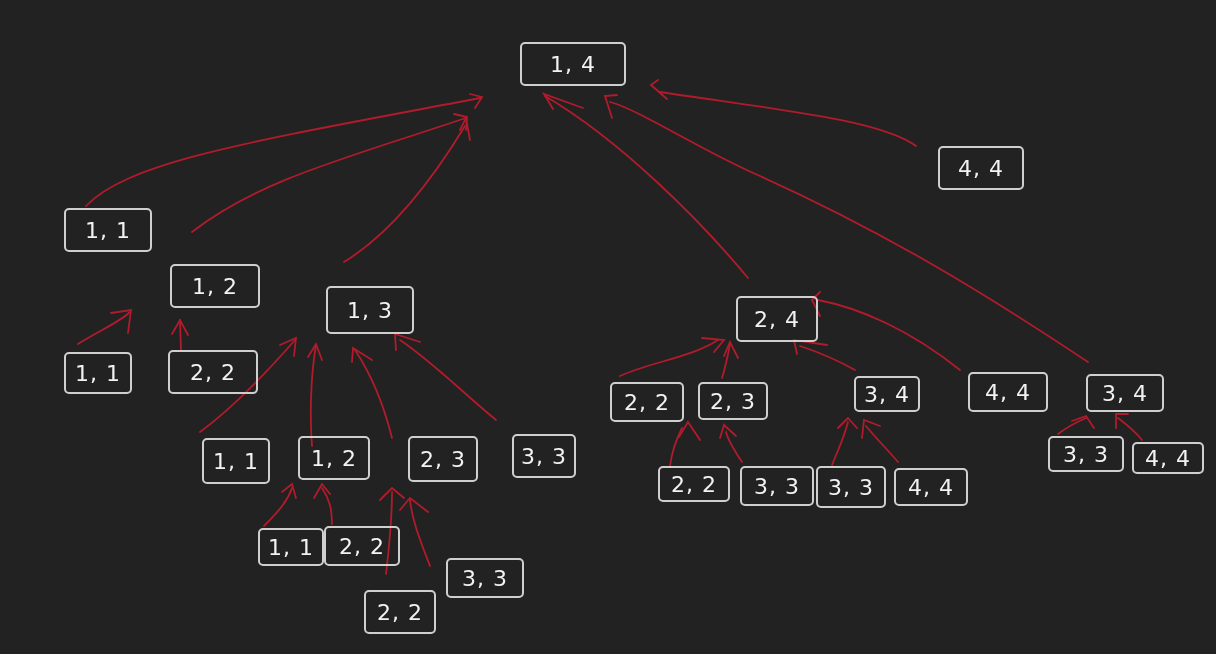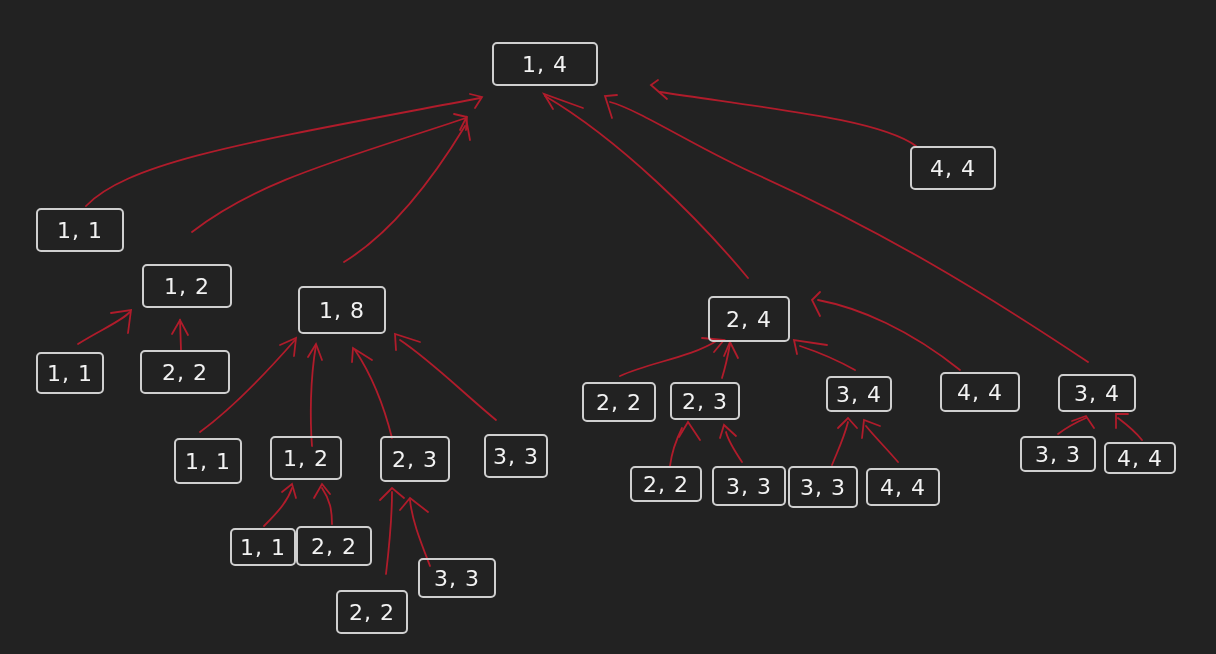--- a/index.html
+++ b/index.html
@@ -12,20 +12,21 @@
   #edges { position: absolute; left: 0; top: 0; width: 1216px; height: 654px; }
   .node {
     position: absolute;
     box-sizing: border-box;
     border: 2px solid #cfcfcf;
     border-radius: 5px;
     color: #f2f2f2;
     font-size: 22px;
     display: flex; align-items: center; justify-content: center;
     letter-spacing: 1px;
+    margin-left: 28px;
   }
   .edge { fill: none; stroke: #b01c2b; stroke-width: 1.8; stroke-linecap: round; }
 </style>
 </head>
 <body>
 
 <svg id="edges" xmlns="http://www.w3.org/2000/svg">
     <g>
       <path d="M86,206 C130,160 260,140 480,98" class="edge"></path>
       <path d="M470,94 L482,97 L475,108" class="edge"></path>
@@ -130,21 +131,21 @@
       <path d="M1142,440 C1134,430 1126,424 1118,418" class="edge"></path>
       <path d="M1116,428 L1116,414 L1128,414" class="edge"></path>
     </g>
   </svg>
 <div id="nodes">
     <div class="node" style="left: 492px; top: 42px; width: 106px; height: 44px;">1, 4</div>
     <div class="node" style="left: 36px; top: 208px; width: 88px; height: 44px;">1, 1</div>
     <div class="node" style="left: 142px; top: 264px; width: 90px; height: 44px;">1, 2</div>
     <div class="node" style="left: 36px; top: 352px; width: 68px; height: 42px;">1, 1</div>
     <div class="node" style="left: 140px; top: 350px; width: 90px; height: 44px;">2, 2</div>
-    <div class="node" style="left: 298px; top: 286px; width: 88px; height: 48px;">1, 8</div>
+    <div class="node" style="left: 298px; top: 286px; width: 88px; height: 48px;">1, 3</div>
     <div class="node" style="left: 174px; top: 438px; width: 68px; height: 46px;">1, 1</div>
     <div class="node" style="left: 270px; top: 436px; width: 72px; height: 44px;">1, 2</div>
     <div class="node" style="left: 380px; top: 436px; width: 70px; height: 46px;">2, 3</div>
     <div class="node" style="left: 484px; top: 434px; width: 64px; height: 44px;">3, 3</div>
     <div class="node" style="left: 230px; top: 528px; width: 66px; height: 38px;">1, 1</div>
     <div class="node" style="left: 296px; top: 526px; width: 76px; height: 40px;">2, 2</div>
     <div class="node" style="left: 336px; top: 590px; width: 72px; height: 44px;">2, 2</div>
     <div class="node" style="left: 418px; top: 558px; width: 78px; height: 40px;">3, 3</div>
     <div class="node" style="left: 708px; top: 296px; width: 82px; height: 46px;">2, 4</div>
     <div class="node" style="left: 910px; top: 146px; width: 86px; height: 44px;">4, 4</div>

